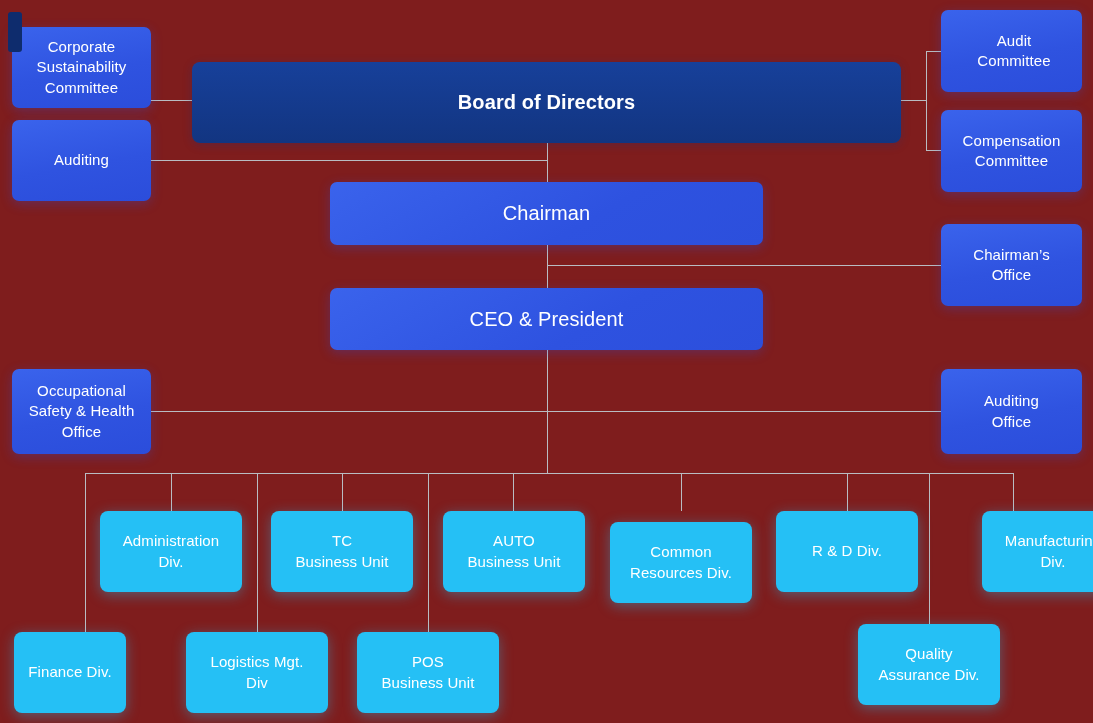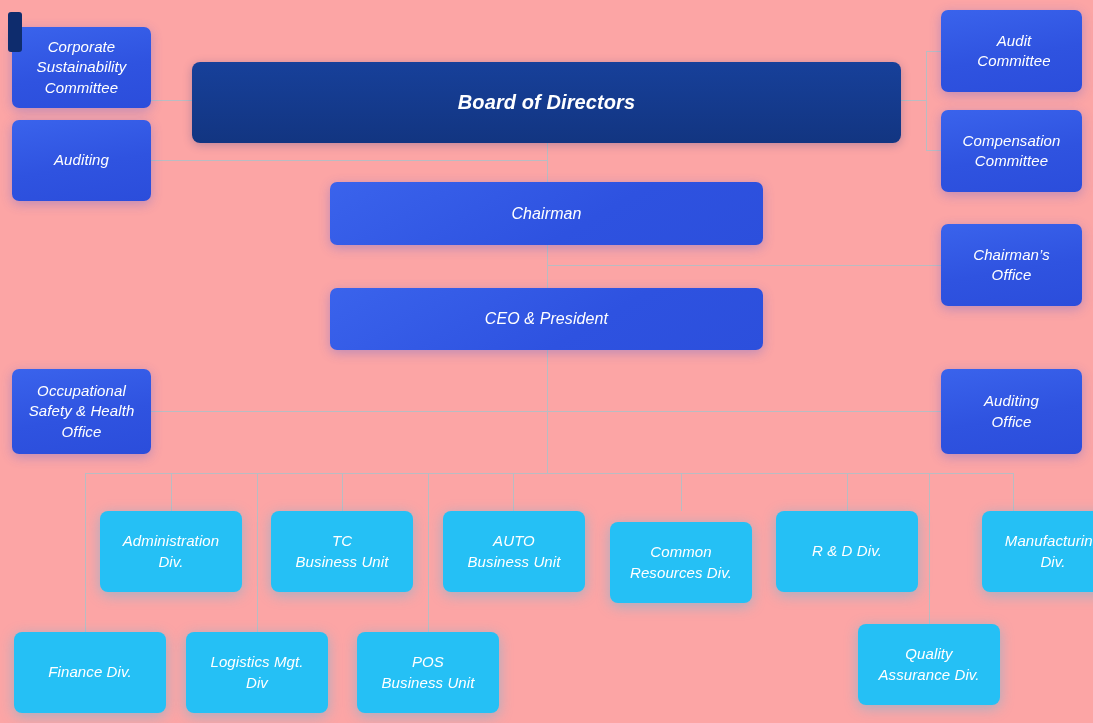--- a/index.html
+++ b/index.html
@@ -8,23 +8,22 @@
     padding: 0;
     background: #ffffff;
   }
   body {
     font-family: "Liberation Sans", sans-serif;
   }
   #chart-root {
     position: relative;
     width: 1093px;
     height: 723px;
-    background: #fca5a5;
+    background: #7f1d1d;
     overflow: hidden;
-    font-style: italic;
   }
 
   
   .line-h, .line-v {
     position: absolute;
     background: #b9bcc2;
     z-index: 1;
   }
   .line-h { height: 1px; }
   .line-v { width: 1px; }
@@ -65,21 +64,21 @@
     z-index: 4;
   }
 
   
   .node.blue {
     background: linear-gradient(170deg, #3a63ec 0%, #2f53e0 55%, #2b4ddb 100%);
     font-size: 15px;
     box-shadow: 0 3px 12px rgba(45,80,225,0.30);
   }
   .node.blue.wide {
-    font-size: 16px;
+    font-size: 20px;
     background: linear-gradient(150deg, #3a63ec 0%, #2e52e0 60%, #2c4fdc 100%);
   }
 
   
   .node.cyan {
     background: #25c0f5;
     font-size: 15px;
     border-radius: 8px;
     box-shadow: 0 3px 14px rgba(37,192,245,0.40);
   }
@@ -162,21 +161,21 @@
 Business Unit</div>
 
   <div class="node cyan" style="left:610px; top:522px; width:142px; height:81px;">Common
 Resources Div.</div>
 
   <div class="node cyan" style="left:776px; top:511px; width:142px; height:81px;">R &amp; D Div.</div>
 
   <div class="node cyan" style="left:942px; top:511px; width:142px; height:81px;margin-left:40px;">Manufacturing
 Div.</div>
 
-  <div class="node cyan" style="left:14px; top:632px; width:152px; height:81px;">Finance Div.</div>
+  <div class="node cyan" style="left:14px; top:632px; width:112px; height:81px;">Finance Div.</div>
 
   <div class="node cyan" style="left:186px; top:632px; width:142px; height:81px;">Logistics Mgt.
 Div</div>
 
   <div class="node cyan" style="left:357px; top:632px; width:142px; height:81px;">POS
 Business Unit</div>
 
   <div class="node cyan" style="left:858px; top:624px; width:142px; height:81px;">Quality
 Assurance Div.</div>
 

